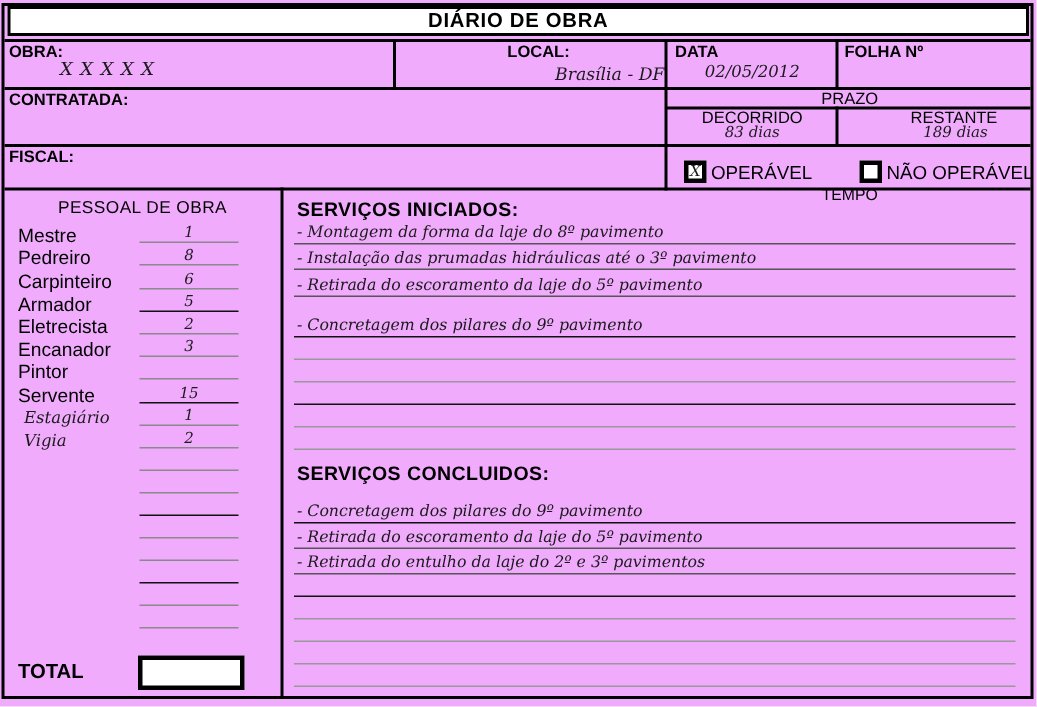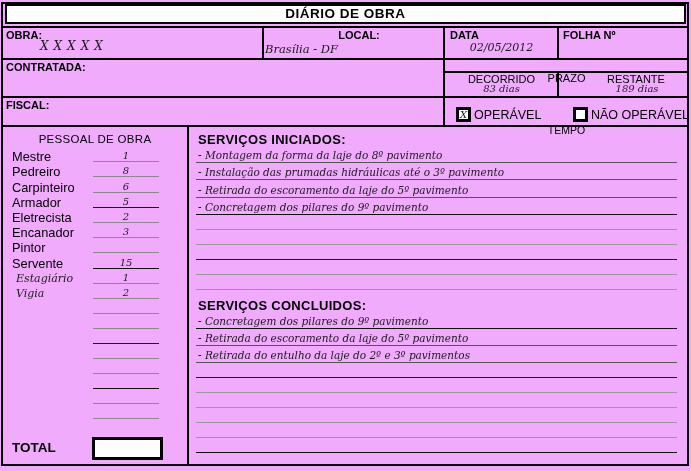--- a/index.html
+++ b/index.html
@@ -9,21 +9,21 @@
   .title-box{position:absolute;left:5px;right:5px;top:4px;height:20px;border:2px solid #000;
              box-sizing:border-box;text-align:center;line-height:15px;font-weight:bold;
              font-size:13.5px;letter-spacing:.5px;background:#fff;}
   .hline{position:absolute;left:3px;right:4px;height:2px;background:#000;}
   .vline{position:absolute;width:2px;background:#000;}
   .lbl{position:absolute;font-size:11px;font-weight:bold;white-space:nowrap;}
   .lbl-reg{position:absolute;font-size:11px;font-weight:normal;white-space:nowrap;}
   .ctr{text-align:center;}
   .hand{font-family:"DejaVu Serif","Liberation Serif",serif;font-style:italic;color:#1a1a1a;}
   .obra-val{position:absolute;left:40px;top:39px;font-size:12px;letter-spacing:5px;}
-  .local-val{position:absolute;left:265px;top:42px;width:178px;text-align:left;font-size:11.5px;}
+  .local-val{position:absolute;left:265px;top:42px;width:178px;text-align:right;font-size:11.5px;}
   .data-val{position:absolute;left:446px;top:41px;width:111px;text-align:center;font-size:11px;}
   .dec-val{position:absolute;left:446px;top:83px;width:111px;text-align:center;font-size:10px;}
   .res-val{position:absolute;left:560px;top:83px;width:128px;text-align:center;font-size:10px;margin-left:13px;}
   .opt{position:absolute;top:107px;display:flex;align-items:center;gap:3px;font-size:12.5px;}
   .cb{display:inline-block;box-sizing:border-box;width:15px;height:15px;border:3px solid #000;
       background:#fff;text-align:center;}
   .cb .mk{display:block;font-size:10px;line-height:9px;}
   
   .pessoal-header{position:absolute;left:3px;top:133px;width:184px;text-align:center;
                   font-size:11.5px;font-weight:normal;letter-spacing:.3px;}
@@ -39,21 +39,21 @@
   .total-label{position:absolute;left:12px;top:440px;font-size:13.5px;font-weight:bold;}
   .total-box{position:absolute;left:92px;top:437px;width:65px;height:17px;border:3px solid #000;
              box-sizing:content-box;background:#fff;}
   
   .svc-panel{position:absolute;left:189px;top:127px;right:4px;}
   .svc-header{height:19px;box-sizing:border-box;padding:5px 0 0 9px;font-size:13px;
               font-weight:bold;letter-spacing:.3px;}
   .svc-header.second{height:22px;padding-top:8px;}
   .svc-item{position:relative;height:17.2px;margin:0 10px 0 7px;box-sizing:border-box;
             border-bottom:1.4px solid #555;}
-  .svc-item.dark{border-bottom-color:#111;border-bottom-width:1.7px;}
+  .svc-item.dark{border-bottom-color:#111;border-bottom-width:1.7px;margin-top:10px;}
   .svc-item .txt{position:absolute;left:2px;bottom:1px;font-size:10.5px;white-space:nowrap;}
   .svc-blank{height:15px;margin:0 10px 0 7px;box-sizing:border-box;border-bottom:1.3px solid #999;}
   .svc-blank.dark{border-bottom-color:#111;border-bottom-width:1.6px;}
 </style>
 </head>
 <body>
 
 <div class="page">
   <div class="outer"></div>
 
@@ -76,21 +76,21 @@
   <span class="obra-val hand">XXXXX</span>
   <span class="lbl ctr" style="left:263px;top:29px;width:192px;">LOCAL:</span>
   <span class="local-val hand">Brasília - DF</span>
   <span class="lbl" style="left:450px;top:29px;">DATA</span>
   <span class="data-val hand">02/05/2012</span>
   <span class="lbl" style="left:563px;top:29px;">FOLHA Nº</span>
   <span class="hand" style="position:absolute;left:563px;top:42px;font-size:11px;"></span>
 
   <span class="lbl" style="left:6px;top:61px;">CONTRATADA:</span>
   <span class="hand" style="position:absolute;left:110px;top:75px;font-size:11px;"></span>
-  <span class="lbl-reg ctr" style="left:445px;top:72px;width:243px;">PRAZO</span>
+  <span class="lbl-reg ctr" style="left:445px;top:60px;width:243px;">PRAZO</span>
   <span class="lbl-reg ctr" style="left:446px;top:73px;width:111px;">DECORRIDO</span>
   <span class="dec-val hand">83 dias</span>
   <span class="lbl-reg ctr" style="left:560px;top:73px;width:152px;">RESTANTE</span>
   <span class="res-val hand">189 dias</span>
 
   <span class="lbl" style="left:6px;top:99px;">FISCAL:</span>
   <span class="hand" style="position:absolute;left:110px;top:108px;font-size:11px;"></span>
   <span class="lbl-reg ctr" style="left:445px;top:97px;width:243px;font-size:10.5px;margin-top:27px;">TEMPO</span>
   <div class="opt" style="left:456px;">
     <span class="cb">

